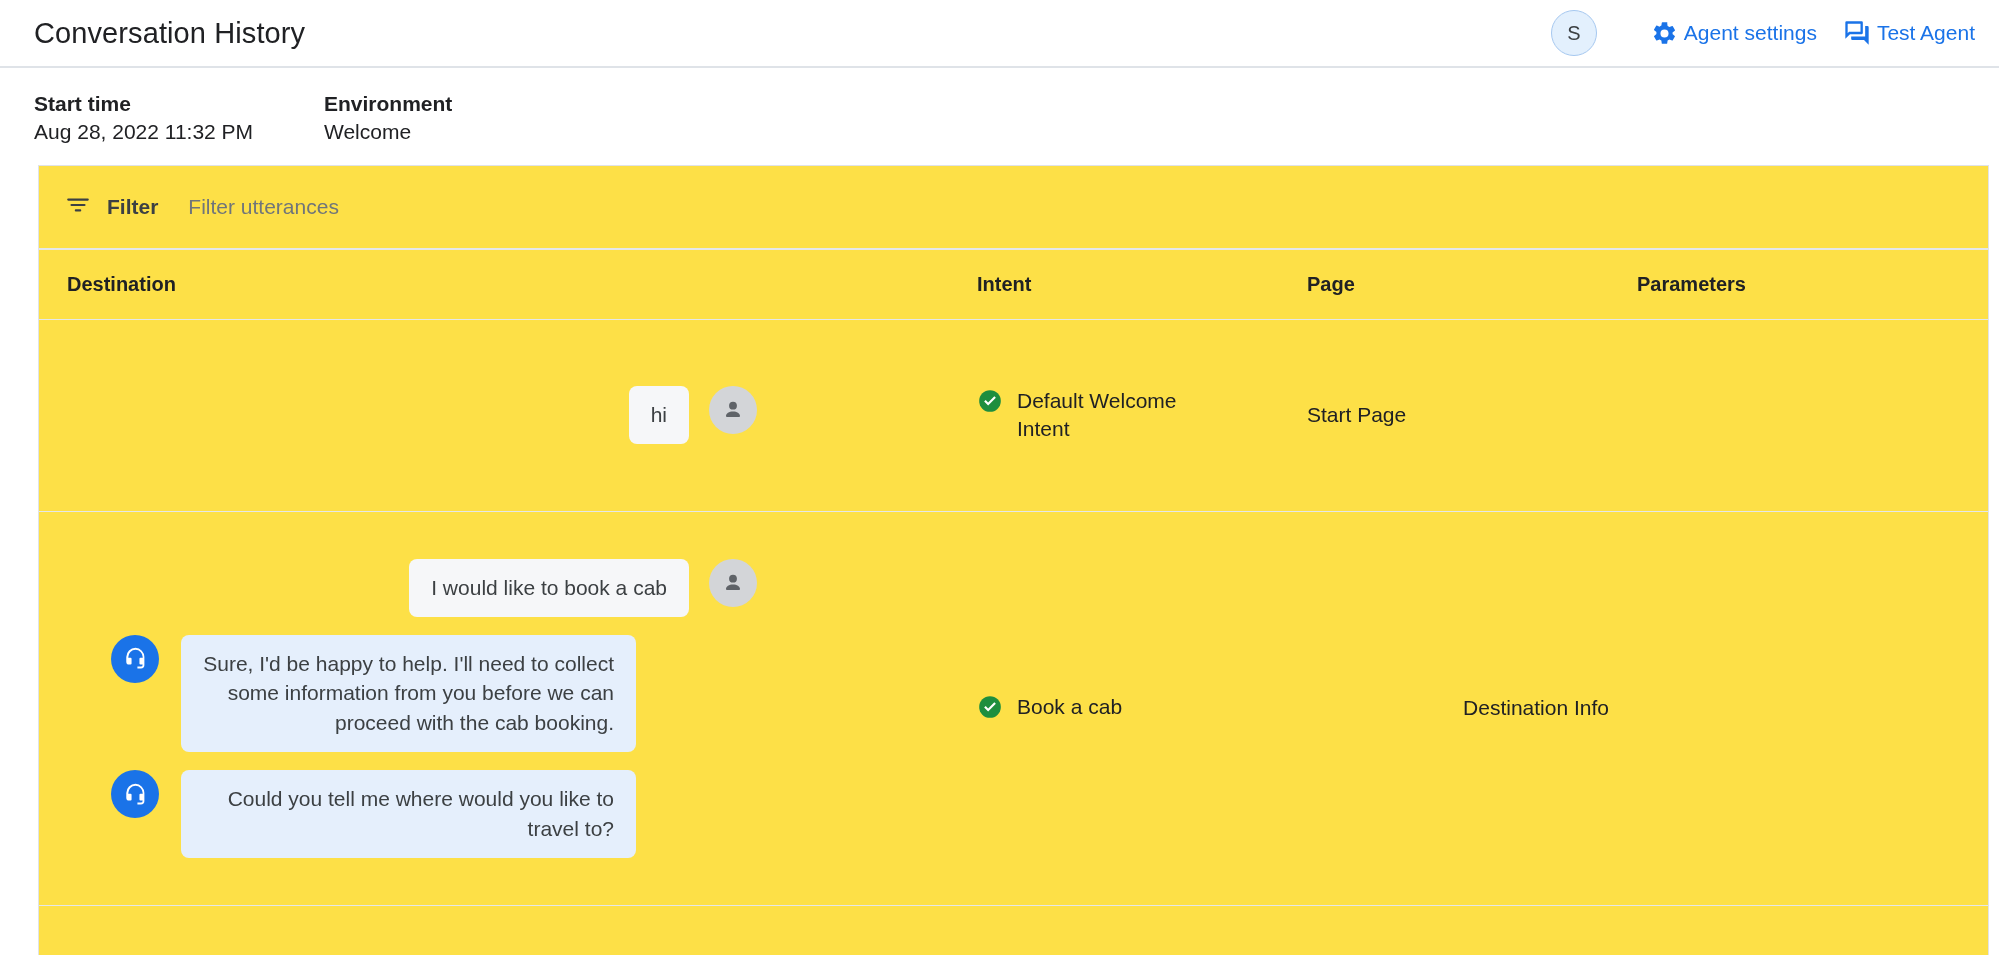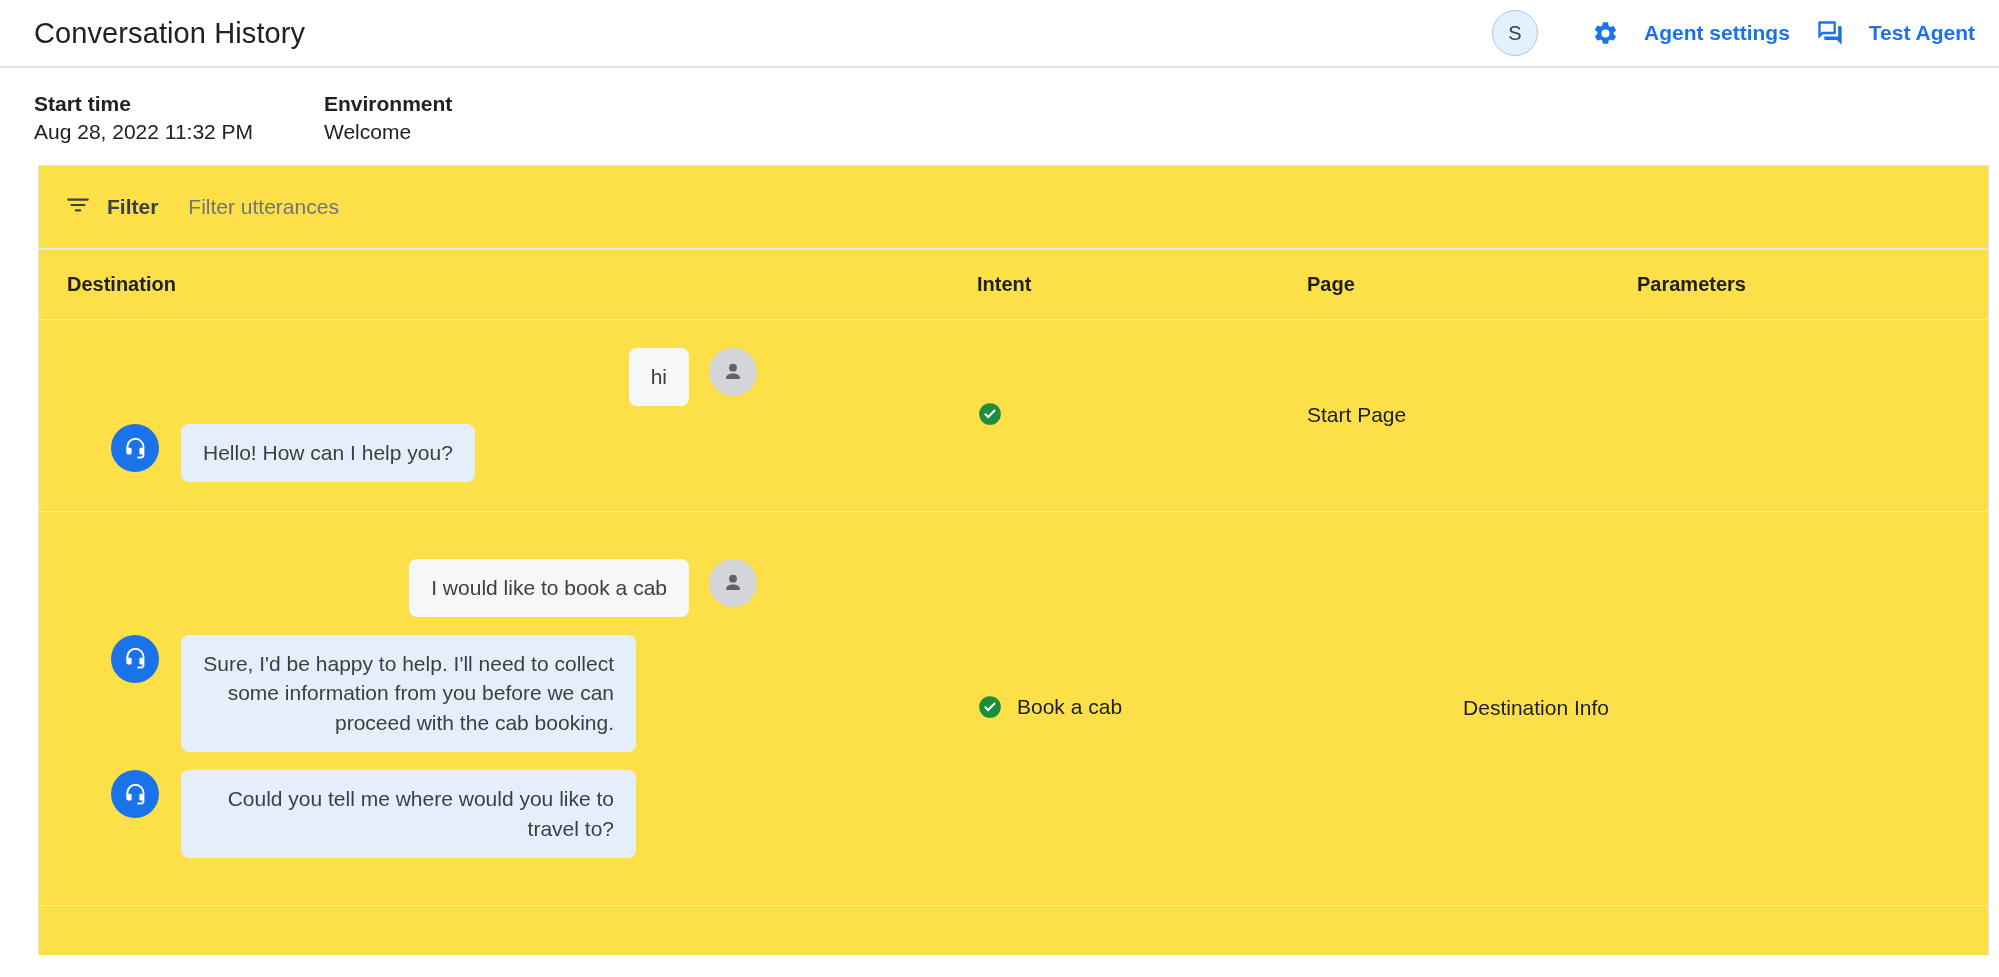--- a/index.html
+++ b/index.html
@@ -40,24 +40,24 @@
     border-radius: 50%;
     background: #e3f0fd;
     border: 1.5px solid #a6c8f0;
     display: flex; align-items: center; justify-content: center;
     font-size: 20px; font-weight: 500; color: #3c4043;
     margin-right: 28px;
   }
   .action-link {
     display: flex;
     align-items: center;
-    gap: 25px;
+    gap: 6px;
     color: #1a73e8;
     font-size: 21px;
-    font-weight: 700;
+    font-weight: 400;
     cursor: pointer;
     white-space: nowrap;
     margin-left: 26px;
   }
   .action-link svg { display: block; }
 
   
   #meta {
     display: flex;
     padding: 22px 0 18px 34px;
@@ -248,40 +248,33 @@
         <div class="msg user">
           <div class="bubble user">hi</div>
           <div class="chip-avatar user">
             <svg width="26" height="26" viewBox="0 0 24 24" fill="#5f6368" aria-hidden="true">
               <circle cx="12" cy="8" r="3.6"></circle>
               <path d="M12 13.4c-3.6 0-6.5 1.9-6.5 4.2 0 .5.4.8.9.8h11.2c.5 0 .9-.3.9-.8 0-2.3-2.9-4.2-6.5-4.2z"></path>
             </svg>
           </div>
         </div>
 
-        <div class="msg bot">
-          <div class="chip-avatar bot">
-            <svg width="27" height="27" viewBox="0 0 24 24" fill="#ffffff" aria-hidden="true">
-              <path d="M12 2.5A8.2 8.2 0 0 0 3.8 10.7v4.1A2.6 2.6 0 0 0 6.4 17.4h1.2a.9.9 0 0 0 .9-.9v-4.2a.9.9 0 0 0-.9-.9H5.6v-.7a6.4 6.4 0 0 1 12.8 0v.7h-2a.9.9 0 0 0-.9.9v4.2a.9.9 0 0 0 .9.9h1.9v.3a1.5 1.5 0 0 1-1.5 1.5h-3.1v1.6h3.1a3.1 3.1 0 0 0 3.1-3.1v-7A8.2 8.2 0 0 0 12 2.5z"></path>
-            </svg>
-          </div>
-          <div class="bubble bot">Hello! How can I help you?</div>
-        </div>
 
       </div>
     </div>
 
     <div class="cell">
       <div class="intent-wrap">
         <span class="check-icon">
           <svg width="26" height="26" viewBox="0 0 24 24" aria-hidden="true">
             <circle cx="12" cy="12" r="10" fill="#1e8e3e"></circle>
             <path d="M10.3 16.1 6.6 12.4l1.4-1.4 2.3 2.3 5.7-5.7 1.4 1.4z" fill="#ffffff"></path>
           </svg>
         </span>
+        <span class="intent-text">Default Welcome Intent</span>
       </div>
     </div>
 
     <div class="cell">
       <span class="page-text">Start Page</span>
     </div>
 
     <div class="cell"></div>
   </div>
 

